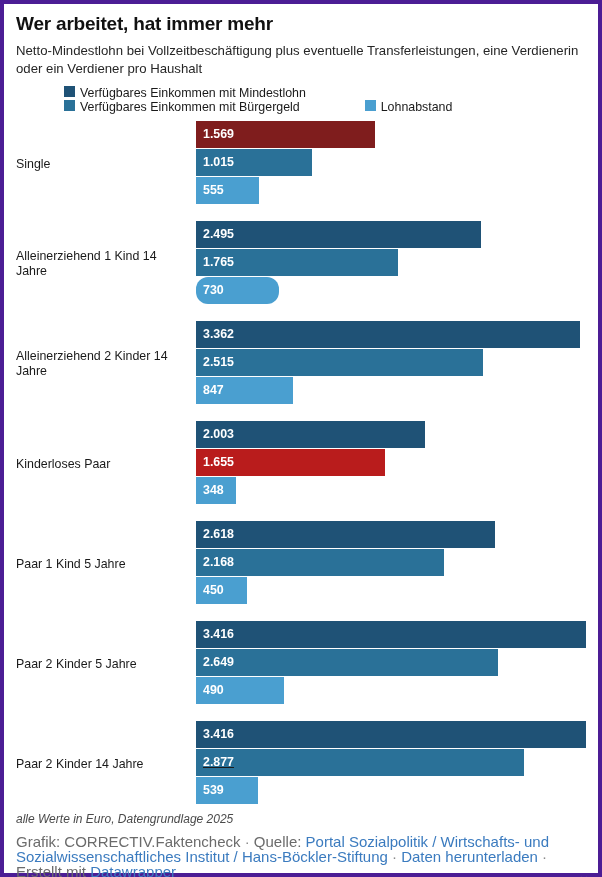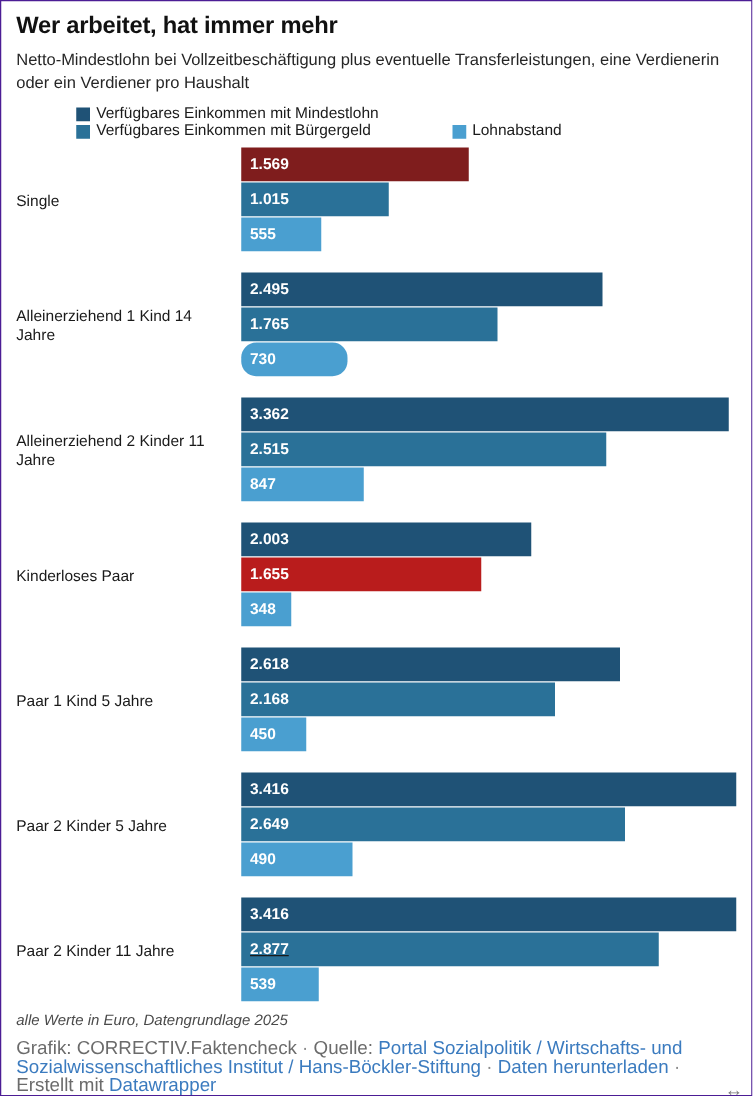--- a/index.html
+++ b/index.html
@@ -12,21 +12,21 @@
     height: 877px;
     font-family: "Liberation Sans", sans-serif;
     color: #1a1a1a;
     overflow: hidden;
   }
   #chart-root {
     position: relative;
     width: 602px;
     height: 877px;
     box-sizing: border-box;
-    border: 1px solid #4c1d95;
+    border: 4px solid #4c1d95;
     background: #ffffff;
     display: flex;
     flex-direction: column;
   }
   
   .header {
     padding: 8px 12px 0 12px;
   }
   .chart-title {
     font-size: 19px;
@@ -46,21 +46,21 @@
   
   .legend {
     display: flex;
     flex-wrap: wrap;
     align-items: center;
     padding: 0 12px 0 12px;
     margin-bottom: 7px;
   }
   .legend-item {
     display: flex;
-    align-items: flex-end;
+    align-items: flex-start;
     margin-right: 17px;
     white-space: nowrap;
     padding-left: 48px;
   }
   .legend-swatch {
     width: 11px;
     height: 11px;
     margin-right: 5px;
     flex: 0 0 auto;
   }
@@ -219,21 +219,21 @@
             </div>
           </div>
           <div class="bar-row">
             <div class="bar" style="width: 21.37%; background: rgb(74, 159, 208); border-radius: 12px;">
               <span class="bar-value">730</span>
             </div>
           </div>
         </div>
       </div>
       <div class="group">
-        <div class="group-label">Alleinerziehend 2 Kinder 11 Jahre</div>
+        <div class="group-label">Alleinerziehend 2 Kinder 14 Jahre</div>
         <div class="bars">
           <div class="bar-row">
             <div class="bar" style="width: 98.4192%; background: rgb(31, 82, 118);">
               <span class="bar-value">3.362</span>
             </div>
           </div>
           <div class="bar-row">
             <div class="bar" style="width: 73.6241%; background: rgb(42, 113, 152);">
               <span class="bar-value">2.515</span>
             </div>
@@ -299,21 +299,21 @@
             </div>
           </div>
           <div class="bar-row">
             <div class="bar" style="width: 22.4532%; background: rgb(74, 159, 208);">
               <span class="bar-value">490</span>
             </div>
           </div>
         </div>
       </div>
       <div class="group">
-        <div class="group-label">Paar 2 Kinder 11 Jahre</div>
+        <div class="group-label">Paar 2 Kinder 14 Jahre</div>
         <div class="bars">
           <div class="bar-row">
             <div class="bar" style="width: 100%; background: rgb(31, 82, 118);">
               <span class="bar-value">3.416</span>
             </div>
           </div>
           <div class="bar-row">
             <div class="bar" style="width: 84.2213%; background: rgb(42, 113, 152); text-decoration: underline;">
               <span class="bar-value">2.877</span>
             </div>

